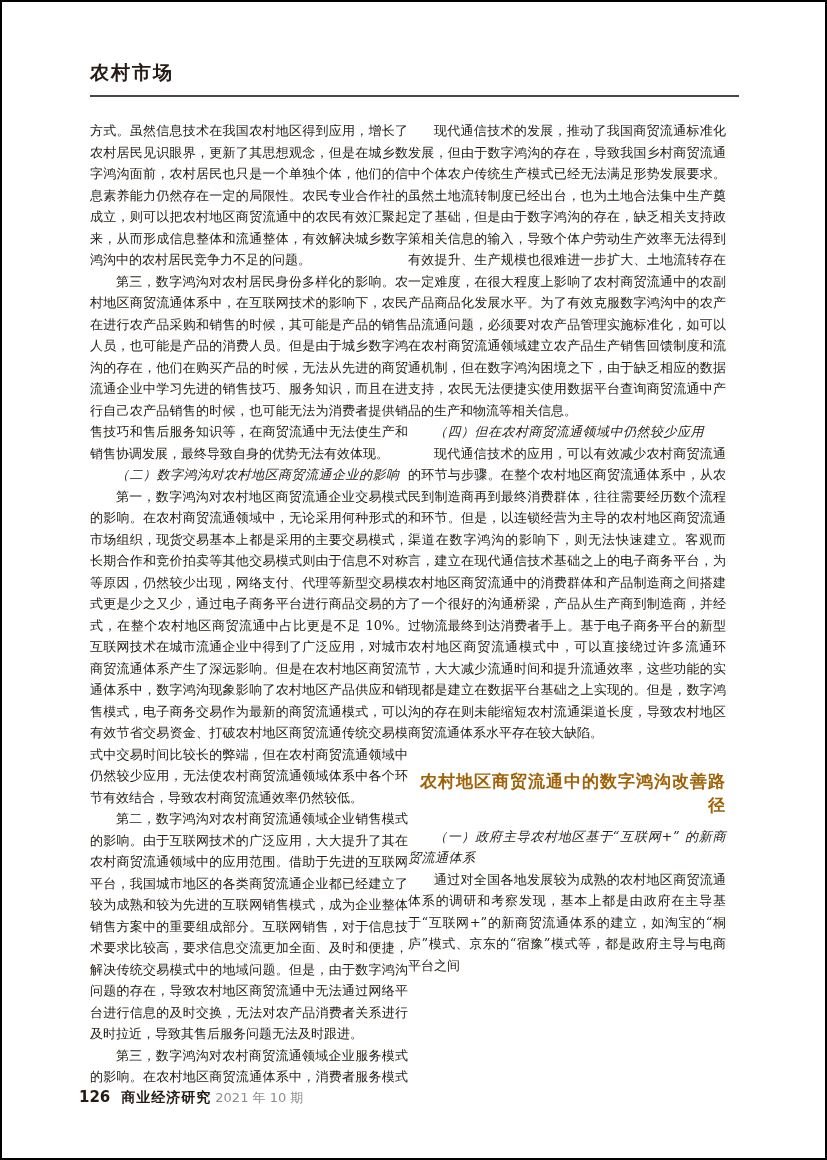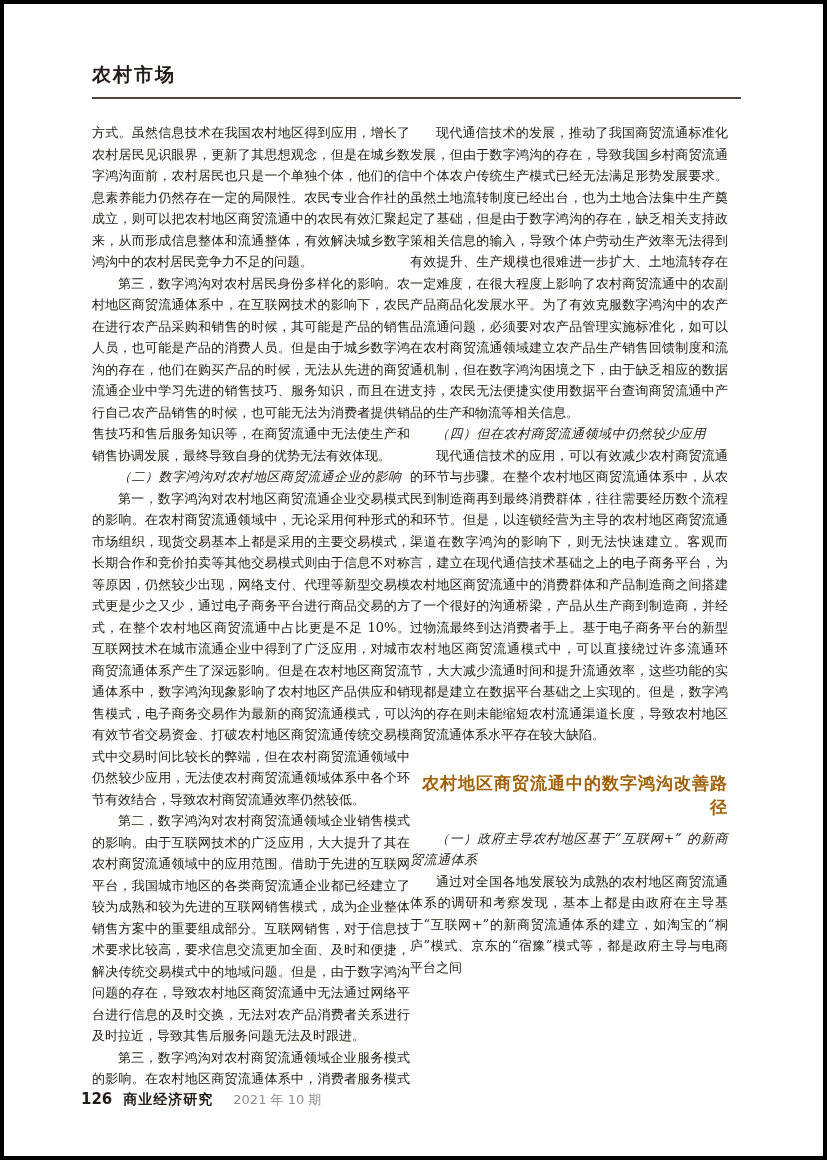--- a/index.html
+++ b/index.html
@@ -2,21 +2,21 @@
 <html><head>
 <meta charset="utf-8">
 <style>
   html,body{margin:0;padding:0;background:#f2f2f2;}
   .page{
     position:relative;
     width:827px;height:1160px;
     margin:0 auto;
     background:#ffffff;
     box-sizing:border-box;
-    border:4px solid #000000;
+    border:2px solid #000000;
     font-family:"DejaVu Serif","Liberation Serif",serif;
     overflow:hidden;
     padding-left:16px;
   }
   
   .page-header{position:absolute;left:88px;top:58px;width:650px;}
   .section-label{
     font-family:"DejaVu Sans","Liberation Sans",sans-serif;
     font-weight:bold;font-size:19px;letter-spacing:2px;
     color:#241b16;margin:0;
@@ -55,21 +55,21 @@
     letter-spacing:1px;
   }
   
   .page-footer{
     position:absolute;left:77px;top:1086px;width:650px;
     display:flex;align-items:baseline;
     font-family:"DejaVu Sans","Liberation Sans",sans-serif;
   }
   .page-number{font-weight:bold;font-size:15px;color:#241b16;}
   .journal-name{font-weight:bold;font-size:14px;color:#241b16;margin-left:11px;letter-spacing:1px;}
-  .issue-info{font-size:13px;color:#8d8d8d;margin-left:20px;}
+  .issue-info{font-size:13px;color:#8d8d8d;margin-left:4px;}
 </style>
 </head>
 <body>
 
 <div class="page">
 
   <div class="page-header">
     <h1 class="section-label">农村市场</h1>
   </div>
   <div class="header-rule"></div>

